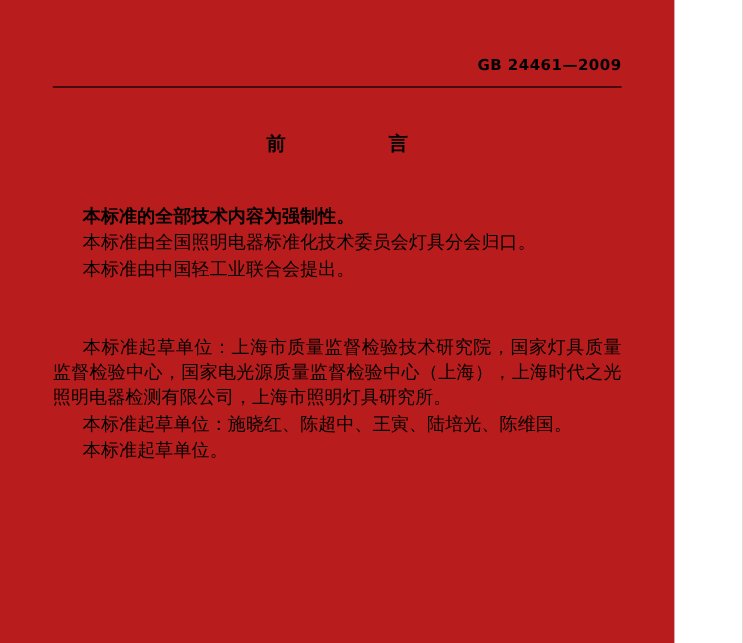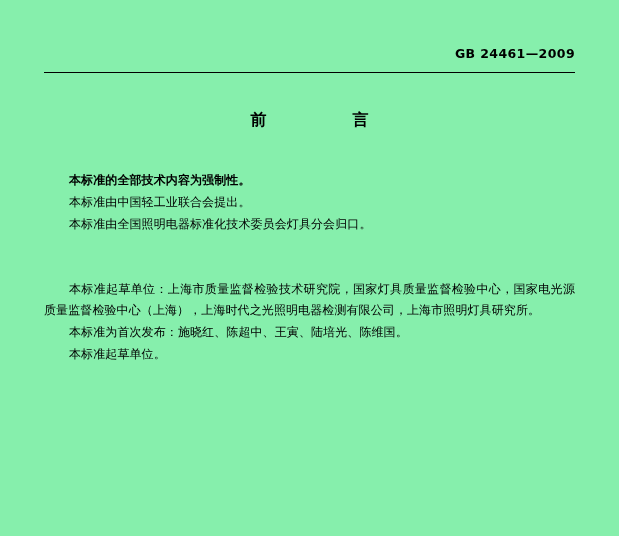--- a/index.html
+++ b/index.html
@@ -9,24 +9,24 @@
   body {
     width: 619px;
     height: 536px;
     background: #ffffff;
     font-family: "DejaVu Sans", "Liberation Sans", sans-serif;
     color: #000000;
     overflow: hidden;
   }
   .page {
     position: relative;
-    width: 619px;
+    width: 562px;
     height: 536px;
     box-sizing: border-box;
-    background: #86efac;
+    background: #b91c1c;
   }
   .header-rule {
     position: absolute;
     left: 44px;
     right: 44px;
     top: 72px;
     height: 1px;
     background: #000000;
   }
   .std-number {
@@ -54,21 +54,21 @@
     line-height: 1.2;
   }
   .body-block {
     position: absolute;
     left: 44px;
     right: 44px;
     top: 170px;
   }
   .para {
     font-family: "DejaVu Sans", "Liberation Sans", sans-serif;
-    font-size: 12px;
+    font-size: 15px;
     line-height: 21px;
     text-align: justify;
     margin: 0 0 1px 0;
     letter-spacing: 0.1px;
   }
   .para.bold {
     font-weight: bold;
   }
   .para.indent {
     text-indent: 25px;
@@ -91,21 +91,21 @@
 <div class="page">
 
   <div class="std-number">GB 24461—2009</div>
 
   <div class="header-rule"></div>
 
   <div class="doc-title">前　　言</div>
 
   <div class="body-block">
     <p class="para bold indent">本标准的全部技术内容为强制性。</p>
+    <p class="para indent">本标准由全国照明电器标准化技术委员会灯具分会归口。</p>
     <p class="para indent">本标准由中国轻工业联合会提出。</p>
-    <p class="para indent">本标准由全国照明电器标准化技术委员会灯具分会归口。</p>
     <p class="para hang">本标准起草单位：上海市质量监督检验技术研究院，国家灯具质量监督检验中心，国家电光源质量监督检验中心（上海），上海时代之光照明电器检测有限公司，上海市照明灯具研究所。</p>
-    <p class="para indent">本标准为首次发布：施晓红、陈超中、王寅、陆培光、陈维国。</p>
+    <p class="para indent">本标准起草单位：施晓红、陈超中、王寅、陆培光、陈维国。</p>
     <p class="para indent">本标准起草单位。</p>
   </div>
 
   <div class="footer-spacer"></div>
 </div>
 
 </body></html>

